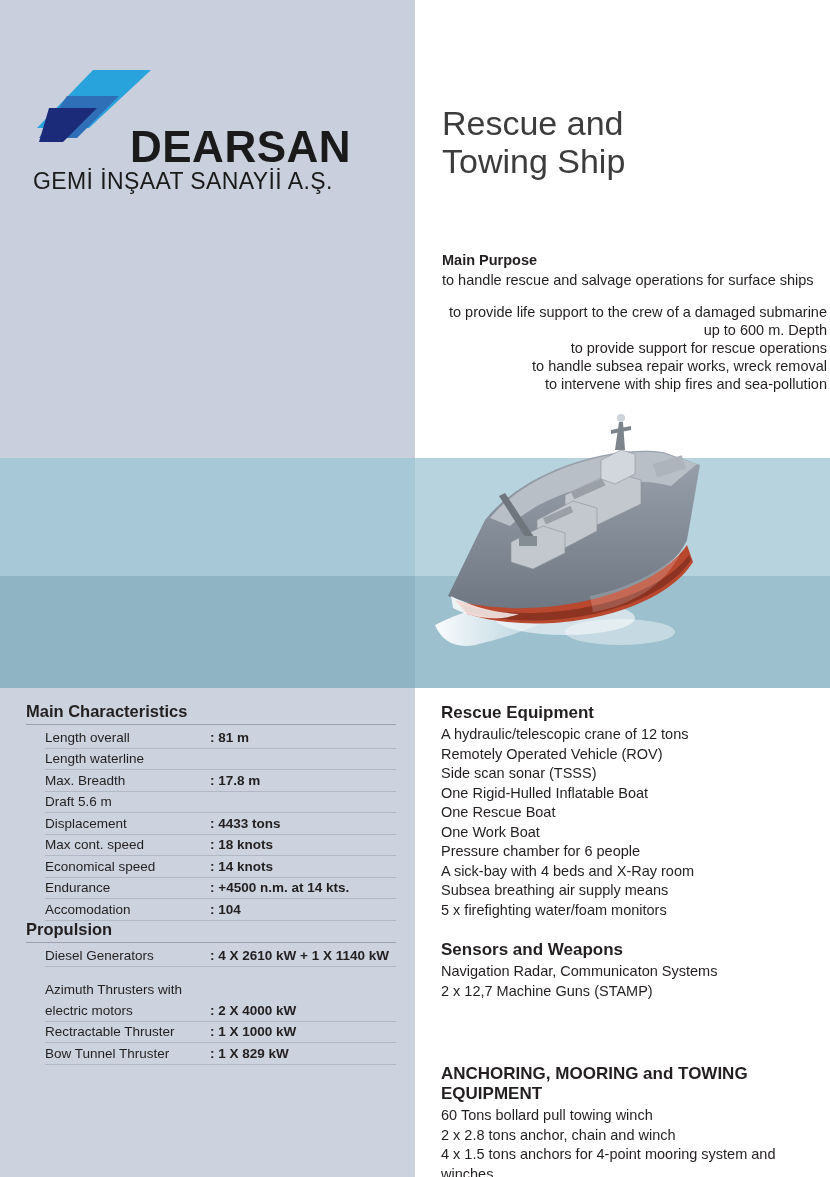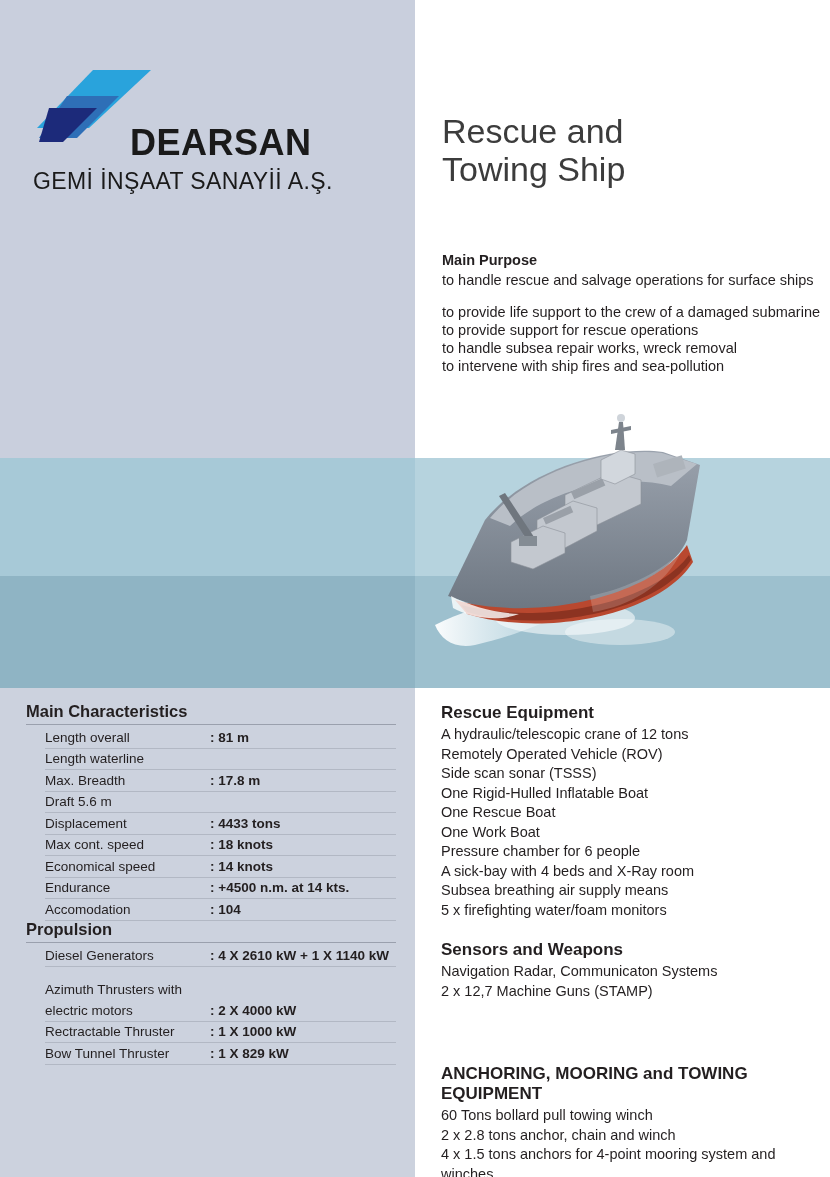--- a/index.html
+++ b/index.html
@@ -81,39 +81,39 @@
   .logo-mark {
     position: relative;
     width: 120px; height: 95px;
     display: inline-block;
     vertical-align: top;
   }
   .logo-mark svg { display: block; }
   .logo-text {
     position: absolute;
     left: 97px; top: 60px;
-    font-size: 36px;
+    font-size: 44px;
     font-weight: bold;
     letter-spacing: 0.5px;
     color: #1a1a1a;
     font-family: "Liberation Sans", sans-serif;
   }
   .logo-sub {
     position: absolute;
     left: 0px; top: 106px;
     font-size: 23px;
     letter-spacing: 0.4px;
     color: #1a1a1a;
     font-family: "Liberation Sans", sans-serif;
   }
 
   
   .title {
     position: absolute;
-    left: 442px; top: 112px;
+    left: 442px; top: 104px;
     width: 370px;
     font-size: 34px;
     line-height: 38px;
     color: #3c3c3c;
     font-weight: normal;
     font-family: "Liberation Sans", sans-serif;
   }
   .purpose-head {
     position: absolute;
     left: 442px; top: 252px;
@@ -128,21 +128,21 @@
     font-size: 14.5px;
     line-height: 18px;
   }
   .purpose-rest {
     position: absolute;
     left: 442px; top: 303px;
     width: 385px;
     font-size: 14.5px;
     line-height: 18px;
   }
-  .purpose-rest div { white-space: nowrap; }
+  .purpose-rest div { white-space: nowrap; text-align: right; }
 
   
   .ship-wrap {
     position: absolute;
     left: 415px; top: 400px;
     width: 415px; height: 288px;
   }
 
   
   .spec {
@@ -272,20 +272,21 @@
 
   <div class="title">
     <div>Rescue and</div>
     <div>Towing Ship</div>
   </div>
 
   <div class="purpose-head">Main Purpose</div>
   <div class="purpose-line1">to handle rescue and salvage operations for surface ships</div>
   <div class="purpose-rest">
     <div>to provide life support to the crew of a damaged submarine</div>
+    <div>up to 600 m. Depth</div>
     <div>to provide support for rescue operations</div>
     <div>to handle subsea repair works, wreck removal</div>
     <div>to intervene with ship fires and sea-pollution</div>
   </div>
 
   <div class="spec" style="top:702px;">
     <h2>Main Characteristics</h2>
     <div class="spec-row">
       <span class="k">Length overall</span>
       <span class="v">: 81 m</span>

